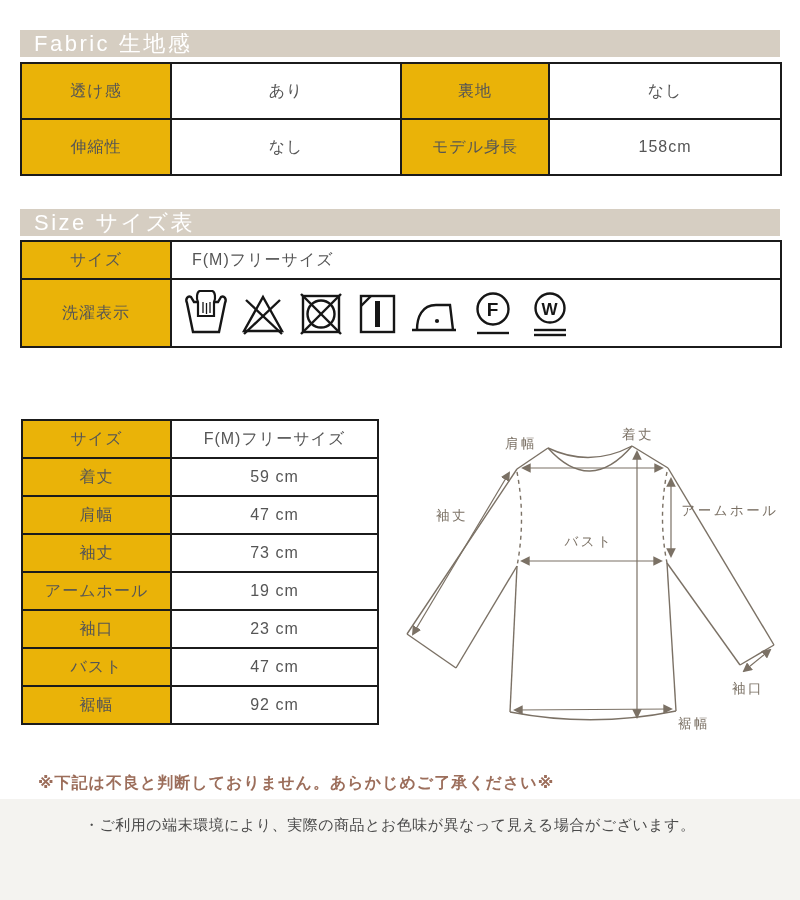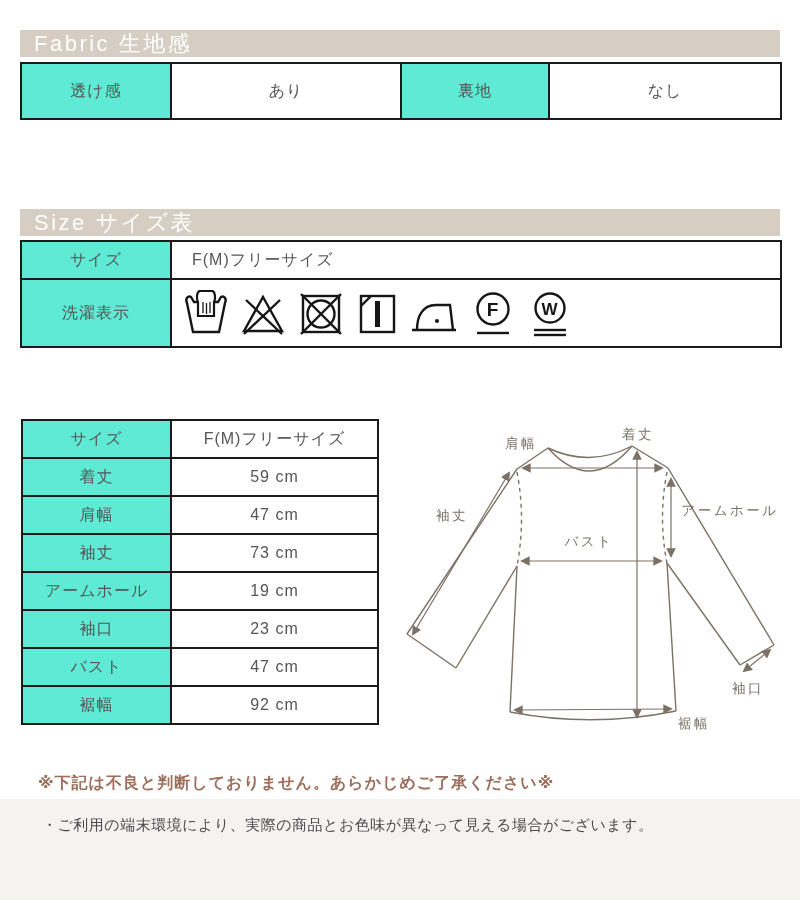--- a/index.html
+++ b/index.html
@@ -14,21 +14,21 @@
     left:20px;width:746px;height:27px;background:#d6cec2;color:#fff;
     font-size:22px;letter-spacing:2.5px;line-height:27px;padding-left:14px;
   }
   
   table{border-collapse:collapse;table-layout:fixed;}
   td{
     border:2px solid #1b1b1b;font-size:16px;color:#555;
     letter-spacing:1px;text-align:center;vertical-align:middle;
     padding:0;overflow:hidden;
   }
-  td.hd{background:#5eead4;}
+  td.hd{background:#eab308;}
   td.lft{text-align:left;padding-left:20px;}
   .fabric-table{left:20px;top:62px;}
   .fabric-table td{height:54px;}
   .info-table{left:20px;top:240px;}
   .meas-table{left:21px;top:419px;}
   .meas-table td{height:36px;}
   .care-cell{text-align:left;padding-left:12px;}
   .care-wrap{display:flex;align-items:center;gap:13px;}
   .care-wrap svg{display:block;}
   
@@ -37,41 +37,47 @@
   
   .disclaimer-title{
     left:0;top:773px;width:800px;text-align:left;
     color:#9c6e5b;font-size:16px;font-weight:bold;letter-spacing:1px;padding-left:38px;
   }
   .notes{
     left:0;top:799px;width:800px;height:101px;background:#f4f3f0;
     box-sizing:border-box;padding:13px 20px 0 42px;
   }
   .notes div{
-    font-size:15px;color:#4a4a4a;letter-spacing:0.5px;line-height:26.5px;
+    font-size:15px;color:#4a4a4a;letter-spacing:0.5px;line-height:26.5px;margin-left:42px;
   }
 </style>
 </head>
 <body>
 
 <div class="abs section-bar" style="top:30px;">Fabric 生地感</div>
 
 <table class="abs fabric-table">
   <colgroup>
       <col style="width:150px">
       <col style="width:230px">
       <col style="width:148px">
       <col style="width:232px">
     </colgroup>
   <tbody>
       <tr>
     <td class="hd">透け感</td>
     <td>あり</td>
     <td class="hd">裏地</td>
     <td>なし</td>
+  </tr>
+  <tr>
+    <td class="hd">伸縮性</td>
+    <td>なし</td>
+    <td class="hd">モデル身長</td>
+    <td>158cm</td>
   </tr>
 </tbody>
   </table>
 
 <div class="abs section-bar" style="top:209px;">Size サイズ表</div>
 
 <table class="abs info-table">
   <colgroup>
       <col style="width:150px">
       <col style="width:610px">

